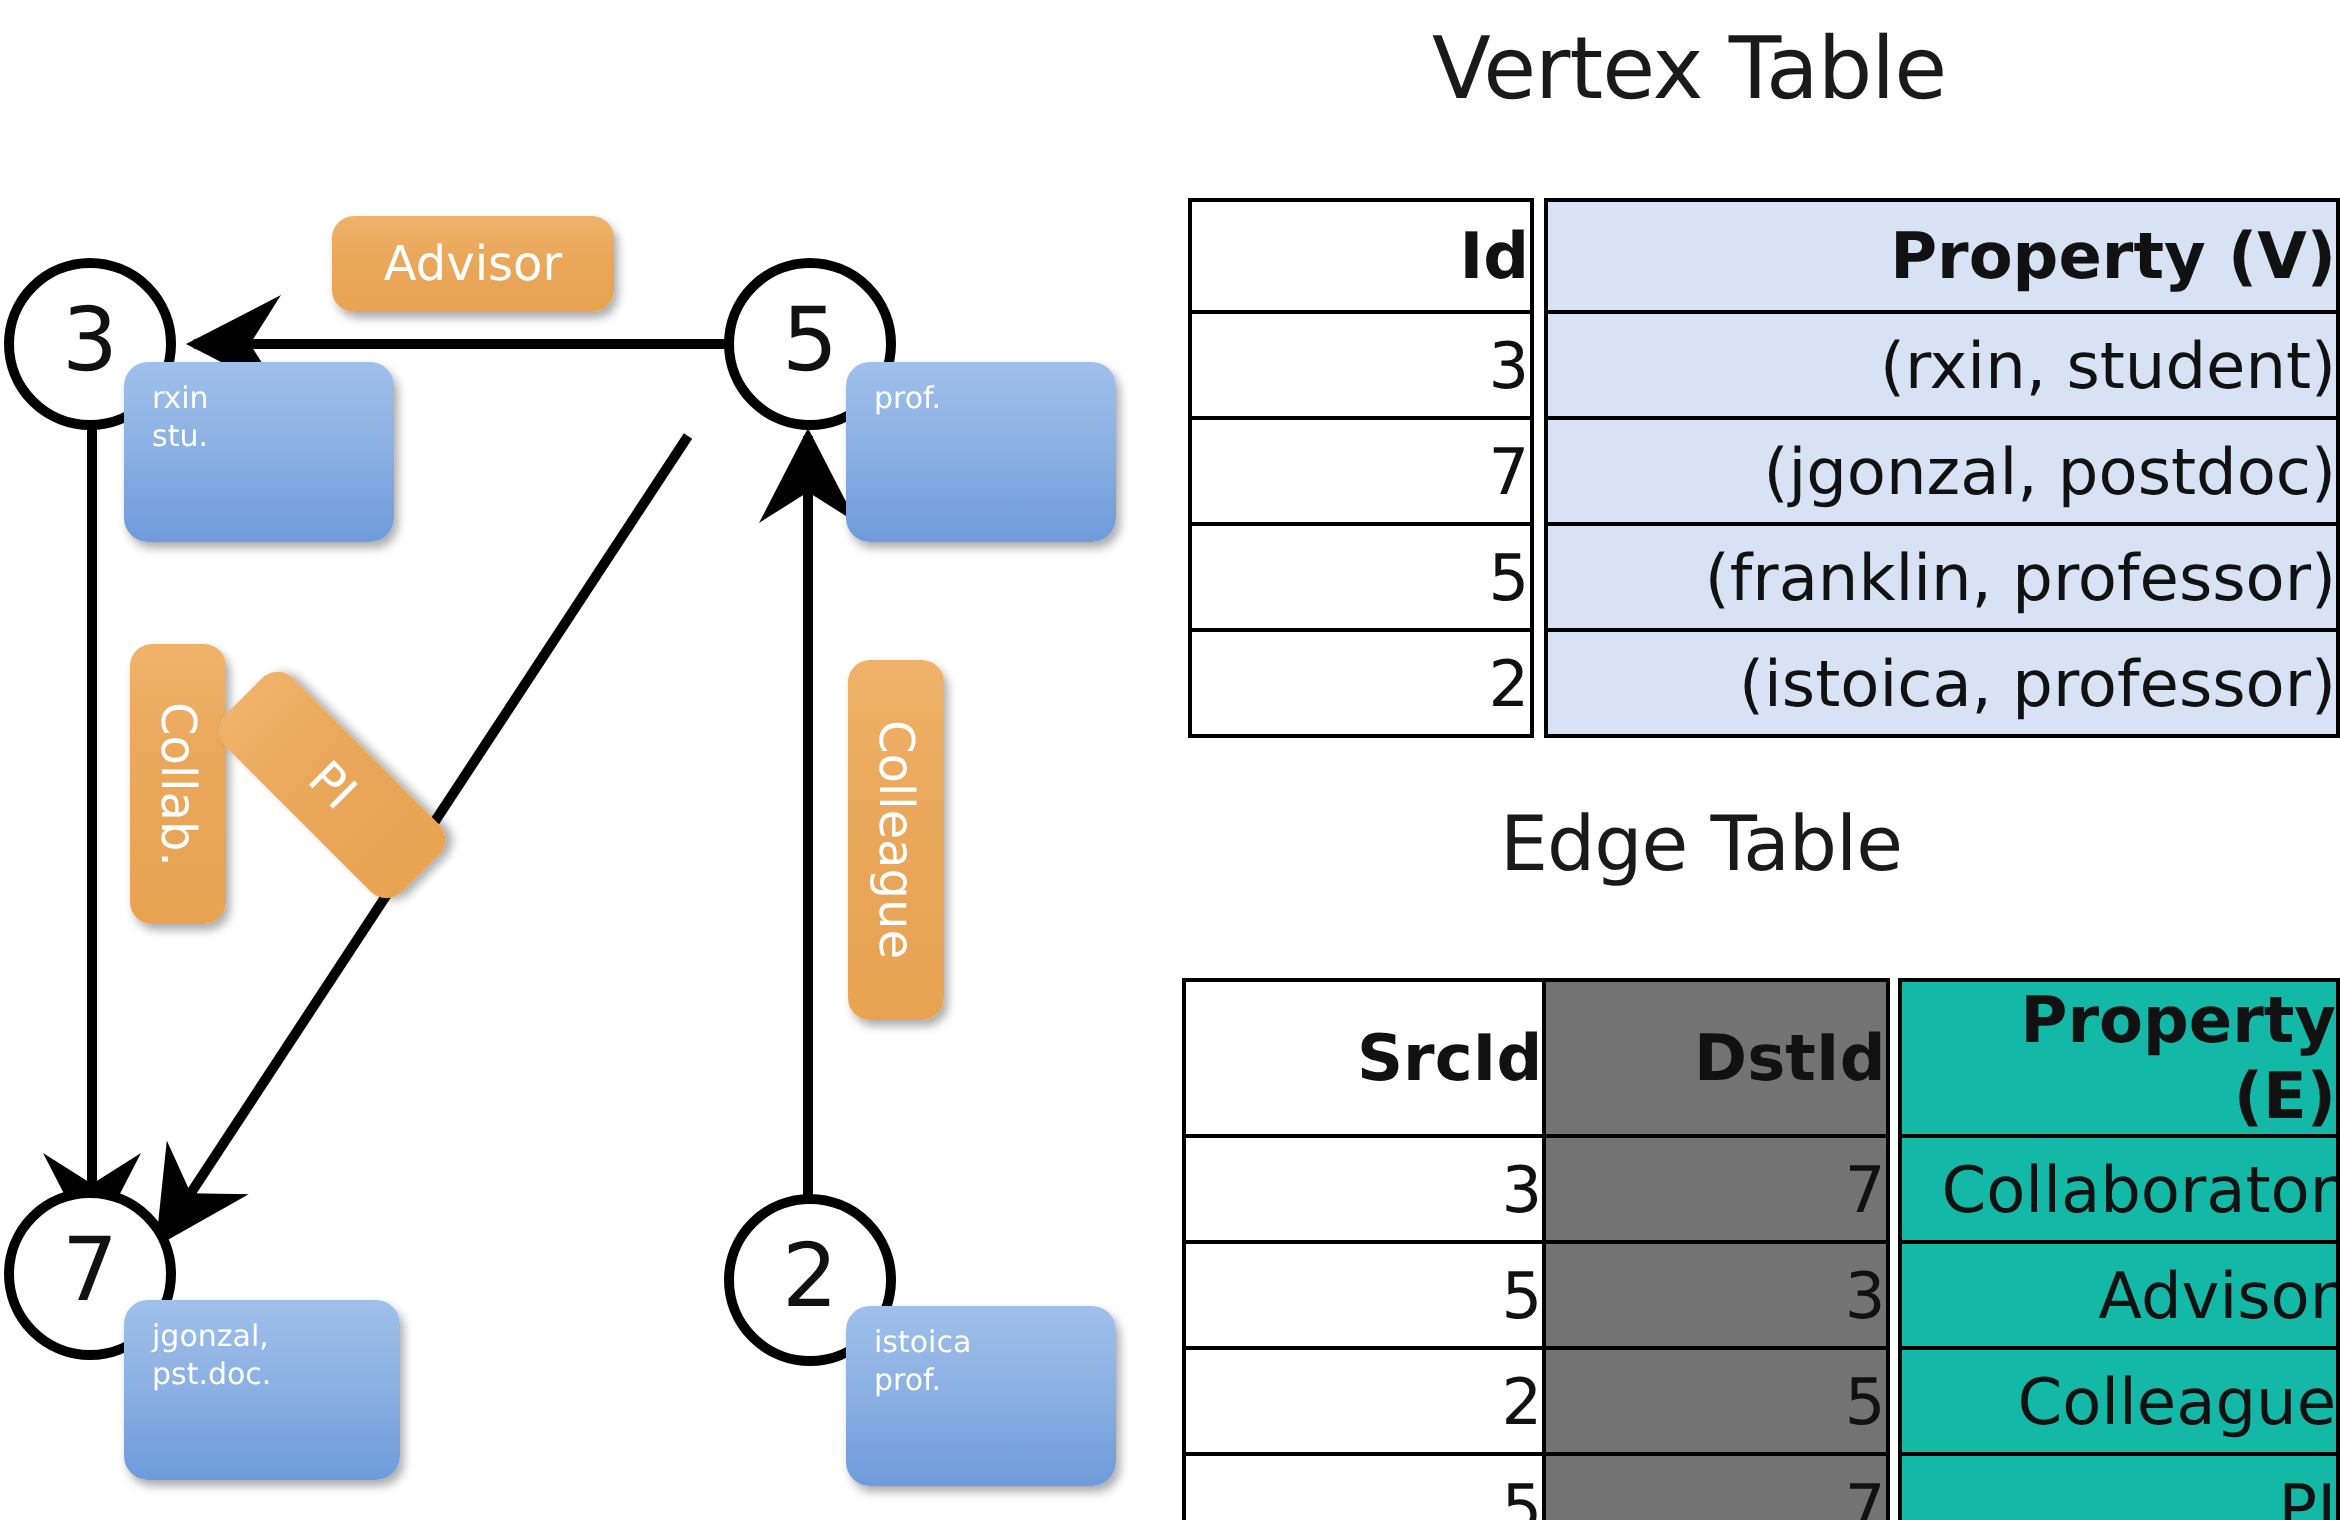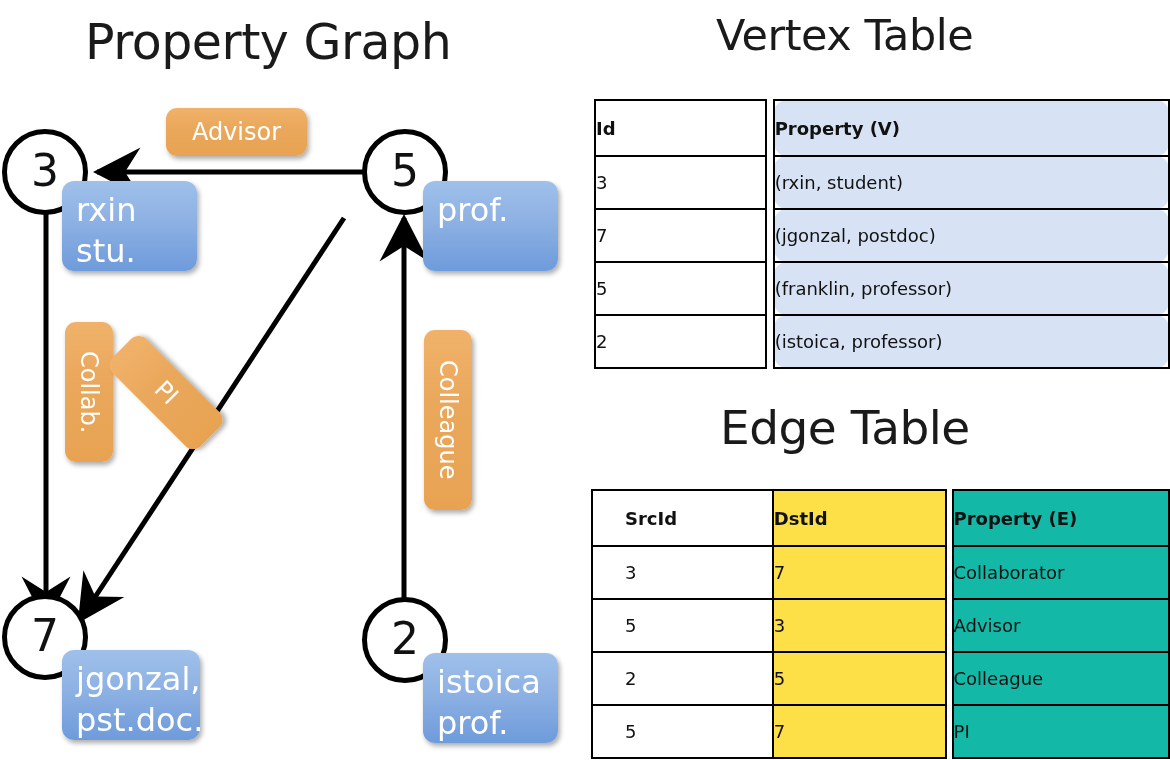--- a/index.html
+++ b/index.html
@@ -18,21 +18,21 @@
     position:absolute;
     font-size:50px;
     font-weight:400;
     letter-spacing:-0.5px;
     color:#1a1a1a;
     white-space:nowrap;
     font-family:"DejaVu Sans", sans-serif;
   }
   #title-property-graph{left:85px;top:14px;font-size:49px;}
   #title-vertex-table{left:716px;top:10px;font-size:43px;}
-  #title-edge-table{left:720px;top:400px;font-size:47px;}
+  #title-edge-table{left:750px;top:400px;font-size:38px;}
 
   
   #graph-panel{position:absolute;left:0;top:90px;width:580px;height:670px;}
   #graph-svg{position:absolute;left:0;top:0;}
 
   
   .node{
     position:absolute;
     width:86px;height:86px;
     border:5px solid #000;
@@ -47,21 +47,21 @@
   }
   .node span{transform:translateY(-2px);}
 
   
   .vbox{
     position:absolute;
     border-radius:12px;
     background:linear-gradient(to bottom,#9fc0ea 0%,#8db1e3 45%,#6e9bdb 100%);
     box-shadow:2px 3px 5px rgba(0,0,0,0.33);
     color:#ffffff;
-    font-size:32px;
+    font-size:15px;
     line-height:1.28;
     padding:9px 0 9px 14px;
     box-sizing:border-box;
     z-index:4;
     font-family:"DejaVu Sans", sans-serif;
   }
 
   
   .ebox{
     position:absolute;
@@ -78,49 +78,48 @@
   }
   .ebox.vert > span{
     writing-mode:vertical-rl;
     text-orientation:mixed;
   }
 
   
   .tbl{position:absolute;border-collapse:collapse;table-layout:fixed;}
   .tbl td,.tbl th{
     border:2px solid #000;
-    text-align:left;
+    text-align:right;
     font-weight:400;
-    font-size:18px;
+    font-size:32px;
     font-family:"DejaVu Sans", sans-serif;
     color:#111;
     padding:0;
   }
   .tbl th{font-weight:700;}
   .hdr-row td, .hdr-row th{height:54px;}
   .tbl td{height:51px;}
 
   #vertex-table{left:594px;top:99px;}
   #vertex-table .col-id{width:170px;background:#fff;}
-  #vertex-table .col-prop{width:396px;background:#d7e3f4;border-radius:13px;}
+  #vertex-table .col-prop{width:396px;background:#d7e3f4;}
   
   #vertex-table .spacer{width:6px;border:none;background:#fff;}
 
   #edge-table{left:591px;top:489px;}
   #edge-table .col-src{width:150px;background:#fff;padding-left:32px;}
-  #edge-table .col-dst{width:175px;background:#fde047;}
+  #edge-table .col-dst{width:175px;background:#737373;}
   #edge-table .col-prop{width:218px;background:#14b8a6;}
   #edge-table .spacer{width:5px;border:none;background:#fff;}
 </style>
 </head>
 <body>
 
 <div class="stage">
 
-  <div class="title" id="title-property-graph">Property Graph</div>
   <div class="title" id="title-vertex-table">Vertex Table</div>
   <div class="title" id="title-edge-table">Edge Table</div>
 
   <div id="graph-panel">
 
     <svg id="graph-svg" width="580" height="670" viewBox="0 0 580 670">
       <defs>
         <marker id="ah" markerWidth="11" markerHeight="11" refX="9.2" refY="5.5" orient="auto" markerUnits="strokeWidth">
           <path d="M0.5,0.6 L10,5.5 L0.5,10.4 L3.6,5.5 Z" fill="#000"></path>
         </marker>

